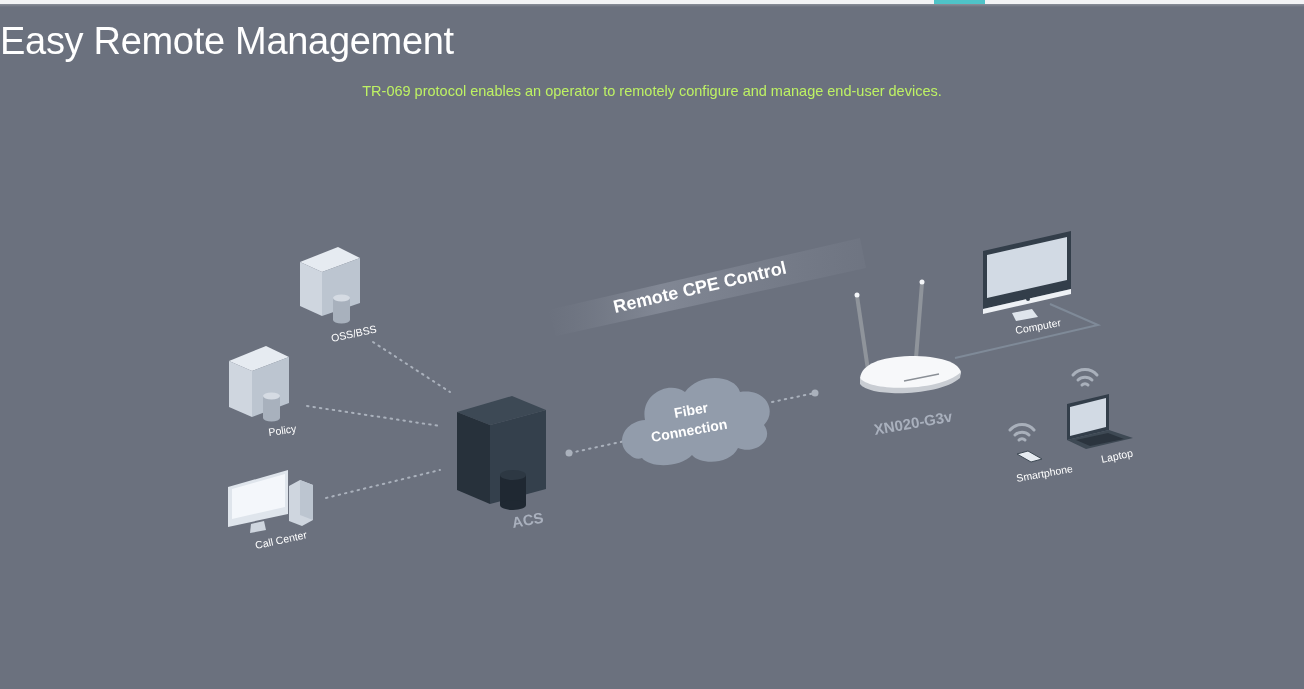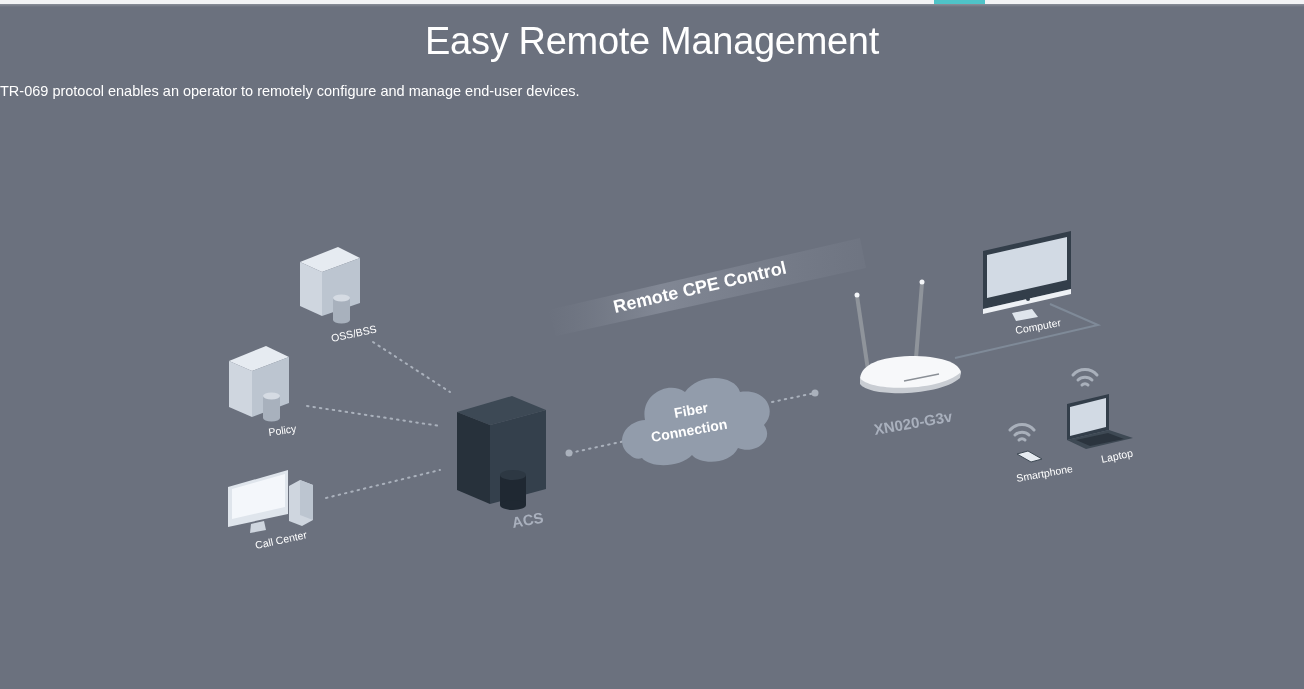--- a/index.html
+++ b/index.html
@@ -1,21 +1,21 @@
 <!DOCTYPE html>
 <html><head>
 <meta charset="utf-8">
 <style>
   html,body{margin:0;padding:0;}
   body{width:1304px;height:689px;overflow:hidden;background:#6b717e;font-family:"Liberation Sans",sans-serif;position:relative;}
   .topbar{position:absolute;left:0;top:0;width:1304px;height:4px;background:#f2f3f5;}
   .topbar .indicator{position:absolute;left:934px;top:0;width:51px;height:4px;background:#4fc3c8;}
   .topshadow{position:absolute;left:0;top:4px;width:1304px;height:3px;background:linear-gradient(#8a8f99,#6b717e);}
-  h1{position:absolute;left:0;top:20px;width:1304px;margin:0;text-align:center;color:#fff;font-weight:normal;font-size:38px;letter-spacing:-0.3px;}
-  .sub{position:absolute;left:0;top:83px;width:1304px;margin:0;color:#ffffff;font-size:14.5px;}
+  h1{position:absolute;left:0;top:20px;width:1304px;margin:0;text-align:left;color:#fff;font-weight:normal;font-size:38px;letter-spacing:-0.3px;}
+  .sub{position:absolute;left:0;top:83px;width:1304px;margin:0;text-align:center;color:#bef264;font-size:14.5px;}
   svg.diagram{position:absolute;left:0;top:0;}
   .lbl{fill:#fff;font-family:"Liberation Sans",sans-serif;font-size:10.5px;}
   .biglbl{fill:#a9b0bd;font-family:"Liberation Sans",sans-serif;font-weight:bold;font-size:15px;}
   .whitebold{fill:#fff;font-family:"Liberation Sans",sans-serif;font-weight:bold;}
 </style>
 </head>
 <body>
 
 <div class="topbar">
   <div class="indicator"></div>

